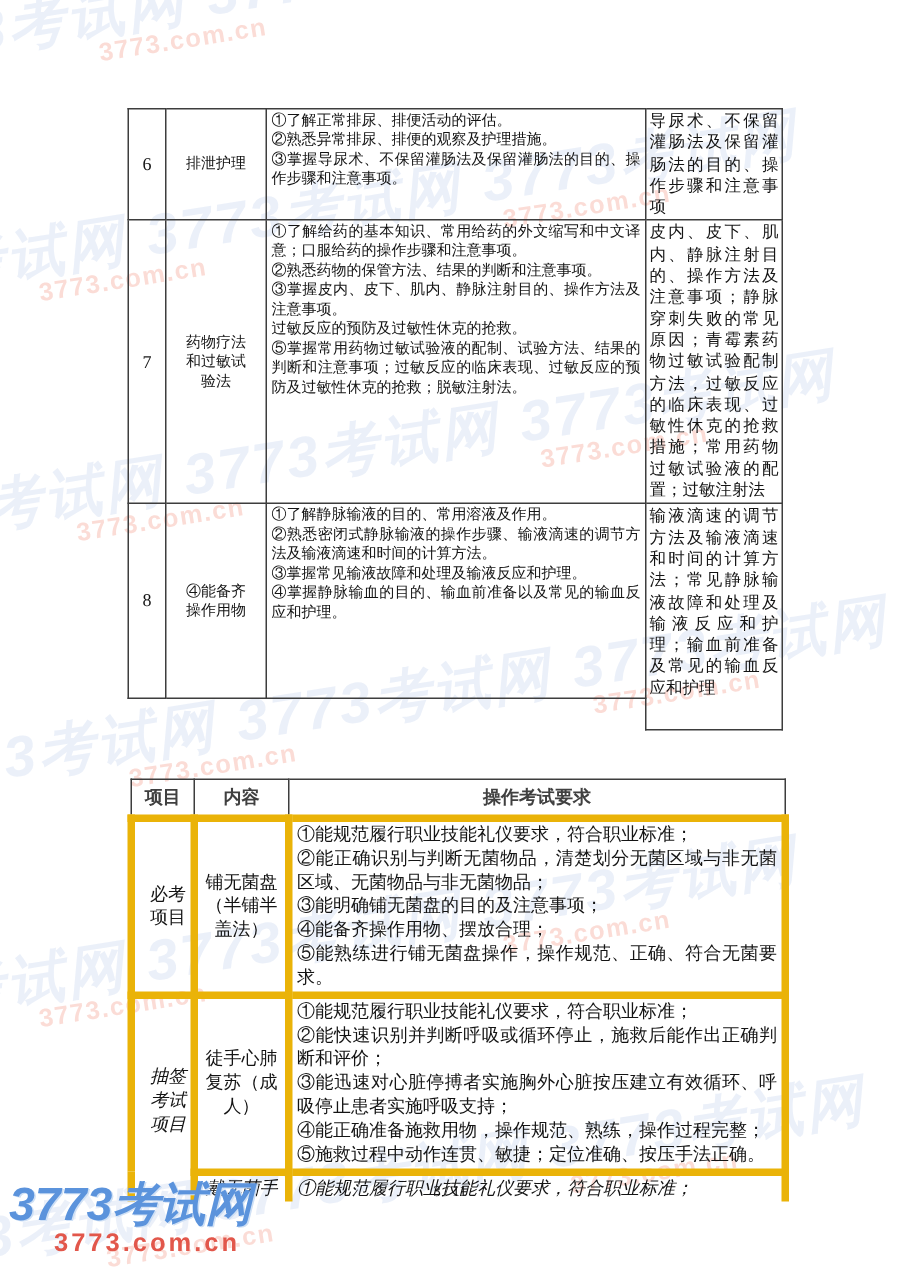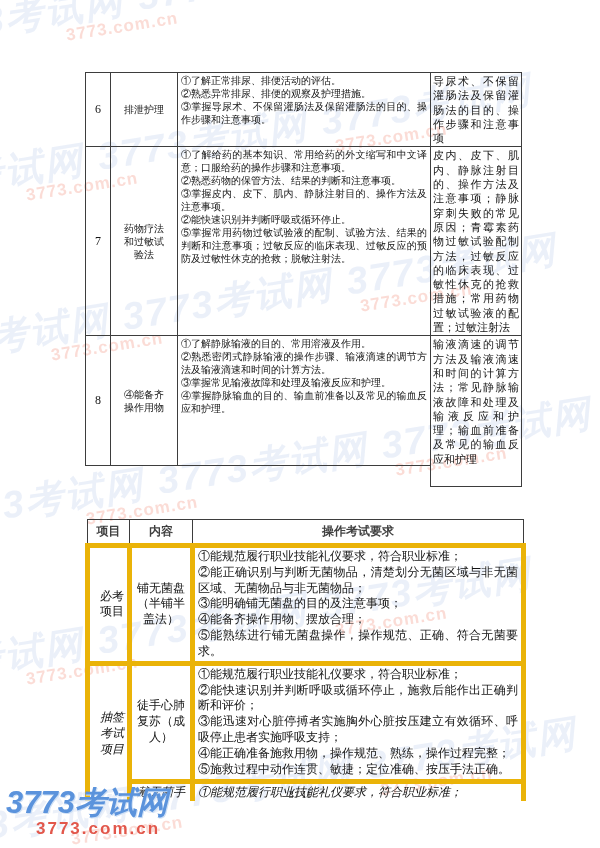--- a/index.html
+++ b/index.html
@@ -127,21 +127,21 @@
           </td>
       <td class="summary">导尿术、不保留灌肠法及保留灌肠法的目的、操作步骤和注意事项</td>
     </tr>
     <tr style="height:185px;">
       <td class="num">7</td>
       <td class="name">药物疗法和过敏试验法</td>
       <td class="content">
             <div>①了解给药的基本知识、常用给药的外文缩写和中文译意；口服给药的操作步骤和注意事项。</div>
             <div>②熟悉药物的保管方法、结果的判断和注意事项。</div>
             <div>③掌握皮内、皮下、肌内、静脉注射目的、操作方法及注意事项。</div>
-            <div>②能快速识别并判断呼吸或循环停止。</div>
+            <div>过敏反应的预防及过敏性休克的抢救。</div>
             <div>⑤掌握常用药物过敏试验液的配制、试验方法、结果的判断和注意事项；过敏反应的临床表现、过敏反应的预防及过敏性休克的抢救；脱敏注射法。</div>
           </td>
       <td class="summary">皮内、皮下、肌内、静脉注射目的、操作方法及注意事项；静脉穿刺失败的常见原因；青霉素药物过敏试验配制方法，过敏反应的临床表现、过敏性休克的抢救措施；常用药物过敏试验液的配置；过敏注射法</td>
     </tr>
     <tr style="height:130px;">
       <td class="num">8</td>
       <td class="name">④能备齐操作用物</td>
       <td class="content">
             <div>①了解静脉输液的目的、常用溶液及作用。</div>
             <div>②熟悉密闭式静脉输液的操作步骤、输液滴速的调节方法及输液滴速和时间的计算方法。</div>

